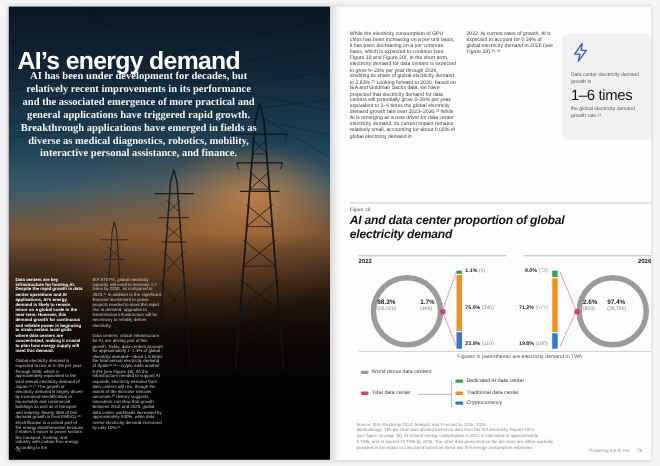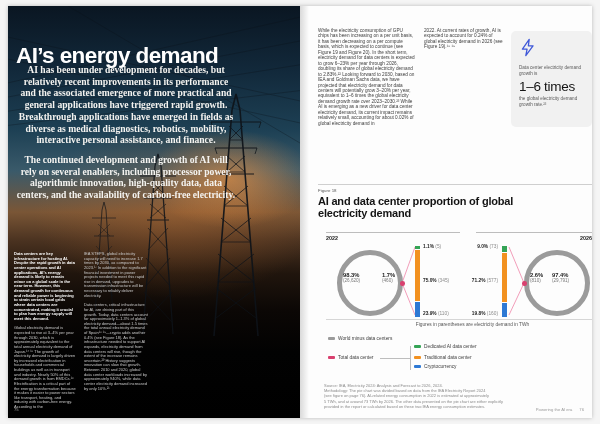--- a/index.html
+++ b/index.html
@@ -33,21 +33,21 @@
       background:linear-gradient(90deg,rgba(0,0,0,.14),rgba(0,0,0,0));pointer-events:none;}
   .rp-col{font-size:4.7px;line-height:1.16;color:#3c3c3c;}
   .rp-col p{margin:0;}
   .stat-card{background:#ededed;border-radius:5px;padding:7px 8px;box-sizing:border-box;}
   .stat-lead,.stat-tail{font-size:4.6px;line-height:1.25;color:#5a5a5a;margin:0;}
   .stat-value{font-size:13.5px;font-weight:400;color:#141414;letter-spacing:-.3px;margin:3px 0 2px 0;}
   .stat-icon{display:block;margin-bottom:8px;}
 
   .rule{background:#cfcfcf;height:1px;}
   .fig-label{font-size:4.4px;color:#555;}
-  .fig-title{font-size:11px;font-weight:700;color:#141414;line-height:1.12;letter-spacing:-.2px;margin:0;}
+  .fig-title{font-size:11px;font-weight:700;color:#141414;line-height:1.12;letter-spacing:-.2px;margin:0;font-style:italic;}
   .year-label{font-size:5.4px;font-weight:700;color:#222;}
   .donut{border-radius:50%;border:5px solid #9b9b9b;box-sizing:border-box;background:transparent;}
   .slice-label .pct{display:block;font-size:5.8px;font-weight:700;color:#222;line-height:1.1;}
   .slice-label .twh{display:block;font-size:4.6px;color:#787878;line-height:1.2;}
   .dot{width:4.5px;height:4.5px;border-radius:50%;background:#d9406f;}
   .bar{display:flex;flex-direction:column;width:5px;}
   .seg{width:5px;margin-bottom:1px;}
   .seg:last-child{margin-bottom:0;}
   .seg.green{background:#35a456;}
   .seg.orange{background:#f29120;}
@@ -97,21 +97,20 @@
           <path d="M86,324 L94,204 M106,324 L98,204 M94,204 L96,196 L98,204" stroke-width="1"></path>
           <path d="M84,212 L108,212 M86,230 L106,230" stroke-width="0.8"></path>
           <path d="M90,218 L102,230 M102,218 L90,230 M88,240 L104,258 M104,240 L88,258 M87,266 L105,290 M105,266 L87,290" stroke-width="0.6"></path>
         </g>
       </svg>
 
       <h1 class="abs lp-title" style="left:8px;top:24px;">AI’s energy demand</h1>
 
       <div class="abs lp-intro" style="left:8px;top:58px;">
         <p>AI has been under development for decades, but relatively recent improvements in its performance and the associated emergence of more practical and general applications have triggered rapid growth. Breakthrough applications have emerged in fields as diverse as medical diagnostics, robotics, mobility, interactive personal assistance, and finance.</p>
-        <p>The continued development and growth of AI will rely on several enablers, including processor power, algorithmic innovation, high-quality data, data centers, and the availability of carbon-free electricity.</p>
       </div>
 
       <div class="abs lp-col" style="left:6px;top:246px;">
         <p class="lead">Data centers are key infrastructure for hosting AI. Despite the rapid growth in data center operations and AI applications, AI’s energy demand is likely to remain minor on a global scale in the near term. However, this demand growth for continuous and reliable power is beginning to strain certain local grids where data centers are concentrated, making it crucial to plan how energy supply will meet this demand.</p>
         <p>Global electricity demand is expected to rise at 3–4% per year through 2030, which is approximately equivalent to the total annual electricity demand of Japan.¹⁴ ¹⁵ The growth of electricity demand is largely driven by increased electrification in households and commercial buildings as well as in transport and industry. Nearly 50% of this demand growth is from EMDCs.¹⁶ Electrification is a critical part of the energy transformation because it makes it easier to power sectors like transport, heating, and industry with carbon-free energy. According to the</p>
       </div>
       <div class="abs lp-col" style="left:76px;top:246px;width:64px;">
         <p>IEA STEPS, global electricity capacity will need to increase 1.7 times by 2030, as compared to 2023.¹⁷ In addition to the significant financial investment in power projects needed to meet this rapid rise in demand, upgrades to transmission infrastructure will be necessary to reliably deliver electricity.</p>
         <p>Data centers, critical infrastructure for AI, are driving part of this growth. Today, data centers account for approximately 1–1.3% of global electricity demand—about 1.5 times the total annual electricity demand of Spain¹⁸ ¹⁹—crypto adds another 0.4% (see Figure 18). As the infrastructure needed to support AI expands, electricity demand from data centers will rise, though the extent of the increase remains uncertain.²⁰ History suggests innovation can slow that growth. Between 2010 and 2020, global data center workloads increased by approximately 940%, while data center electricity demand increased by only 10%.²¹</p>
       </div>

